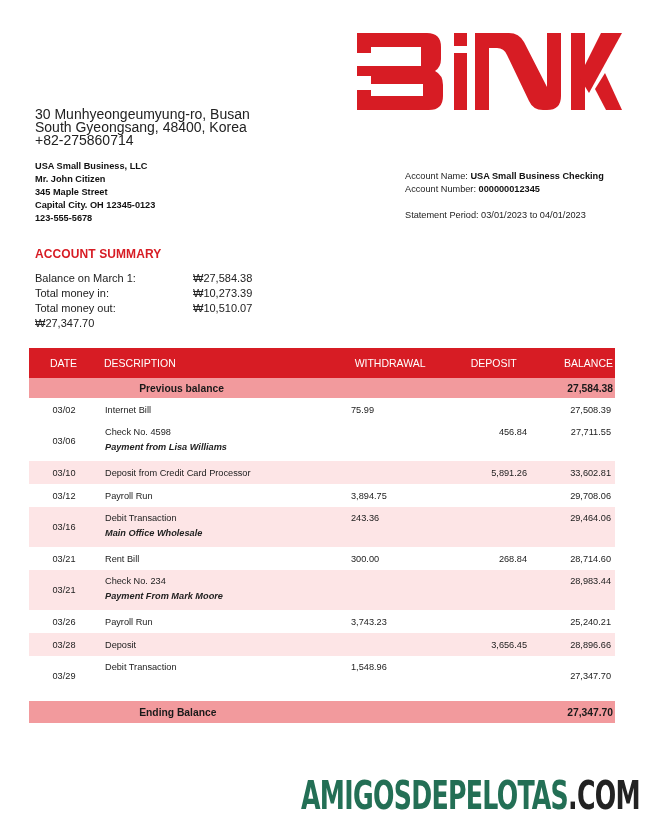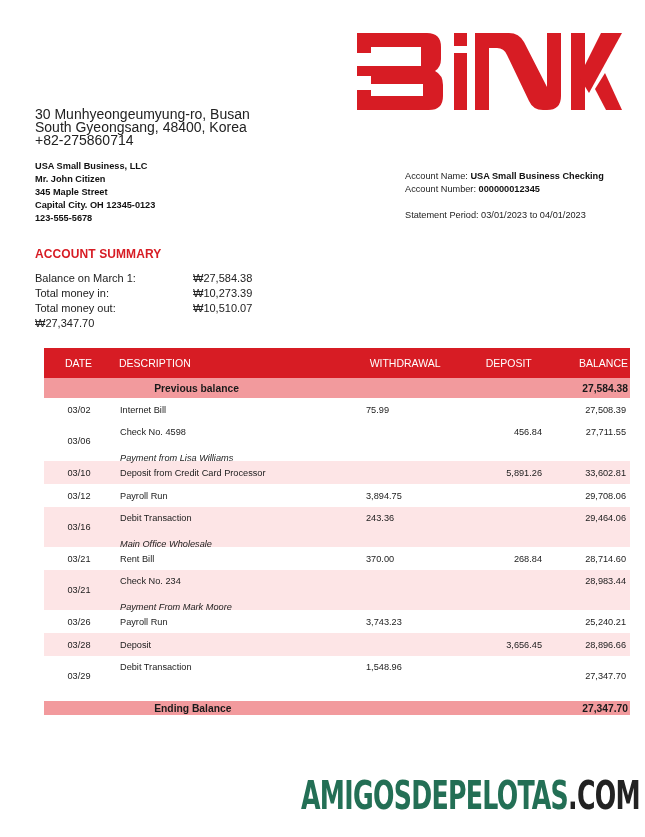--- a/index.html
+++ b/index.html
@@ -13,21 +13,21 @@
   .customer-block { position: absolute; left: 35px; top: 160px; font-size: 9.2px; line-height: 13px; font-weight: bold; color: #111; }
   .account-info { position: absolute; left: 405px; top: 170px; font-size: 9.2px; line-height: 13px; color: #222; }
   .account-info b { font-weight: bold; color: #111; }
   .account-info .period { margin-top: 13px; }
 
   .summary-title { position: absolute; left: 35px; top: 247px; font-size: 12px; font-weight: bold; color: #d71c24; letter-spacing: 0.1px; }
   .summary { position: absolute; left: 35px; top: 271px; font-size: 11px; line-height: 15px; color: #222; }
   .summary .srow { display: flex; }
   .summary .slabel { width: 158px; }
 
-  .ledger { position: absolute; left: 44px; top: 348px; width: 586px; }
+  .ledger { position: absolute; left: 29px; top: 348px; width: 586px; }
   .ledger .row { display: flex; align-items: flex-start; font-size: 9.2px; color: #222; }
   .ledger .c-date { width: 70px; text-align: center; }
   .ledger .c-desc { width: 246px; padding-left: 6px; }
   .ledger .c-wd { width: 102px; padding-left: 6px; }
   .ledger .c-dep { width: 84px; text-align: right; padding-right: 4px; }
   .ledger .c-bal { width: 84px; text-align: right; padding-right: 4px; }
 
   .ledger .hdr { background: #d71c24; height: 30px; align-items: center; color: #fff; font-size: 10.5px; }
   .ledger .hdr .c-dep { text-align: center; padding-right: 0; padding-left: 6px; }
   .ledger .hdr .c-bal { text-align: right; padding-right: 2px; }
@@ -35,21 +35,21 @@
 
   .ledger .band { background: #f29a9d; height: 20px; align-items: center; font-weight: bold; color: #1a1a1a; font-size: 10.3px; padding-left: 39px; }
   .ledger .band .c-bal { padding-right: 2px; }
 
   .ledger .tx { height: 23px; align-items: center; }
   .ledger .tx.two { height: 40px; }
   .ledger .tx.two .c-desc, .ledger .tx.two .c-wd, .ledger .tx.two .c-dep, .ledger .tx.two .c-bal { align-self: flex-start; padding-top: 6px; }
   .ledger .tx.two .c-date { align-self: center; }
   .ledger .tx.two.mid .c-bal { align-self: center; padding-top: 0; }
   .ledger .tx.pink { background: #fde5e6; }
-  .ledger .sub { display: block; font-style: italic; margin-top: 16px; }
+  .ledger .sub { display: block; font-style: italic; margin-top: 5px; font-weight: bold; }
   .ledger .gap { height: 5px; }
 
   .watermark { position: absolute; left: 301px; top: 774px; font-family: "DejaVu Sans Condensed", "DejaVu Sans", sans-serif; font-weight: bold; font-size: 39px; letter-spacing: -1px; line-height: 44px; transform: scaleX(0.72); transform-origin: left top; white-space: nowrap; }
   .watermark .wm-main { color: #236f55; }
   .watermark .wm-tld { color: #222222; }
 </style>
 </head>
 <body>
 
 <div class="logo">
@@ -178,21 +178,21 @@
       <span class="sub">Main Office Wholesale</span>
     </span>
     <span class="c-wd">243.36</span>
     <span class="c-dep"></span>
     <span class="c-bal">29,464.06</span>
   </div>
 
   <div class="row tx">
     <span class="c-date">03/21</span>
     <span class="c-desc">Rent Bill</span>
-    <span class="c-wd">370.00</span>
+    <span class="c-wd">300.00</span>
     <span class="c-dep">268.84</span>
     <span class="c-bal">28,714.60</span>
   </div>
 
   <div class="row tx two pink">
     <span class="c-date">03/21</span>
     <span class="c-desc">
       <span>Check No. 234</span>
       <span class="sub">Payment From Mark Moore</span>
     </span>
@@ -222,21 +222,21 @@
     <span class="c-desc">
       <span>Debit Transaction</span>
     </span>
     <span class="c-wd">1,548.96</span>
     <span class="c-dep"></span>
     <span class="c-bal">27,347.70</span>
   </div>
 
   <div class="gap"></div>
 
-  <div class="row band" style="height:14px;">
+  <div class="row band" style="height:22px;">
     <span class="c-date"></span>
     <span class="c-desc">Ending Balance</span>
     <span class="c-wd"></span>
     <span class="c-dep"></span>
     <span class="c-bal">27,347.70</span>
   </div>
 </div>
 
 <div class="watermark"><span class="wm-main">AMIGOSDEPELOTAS</span><span class="wm-tld">.COM</span></div>
 

